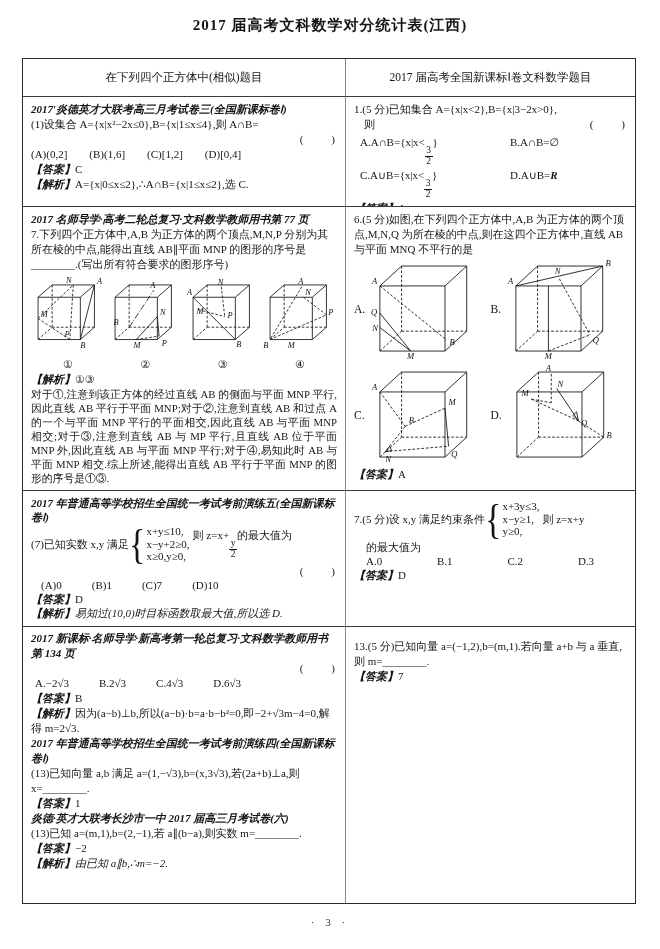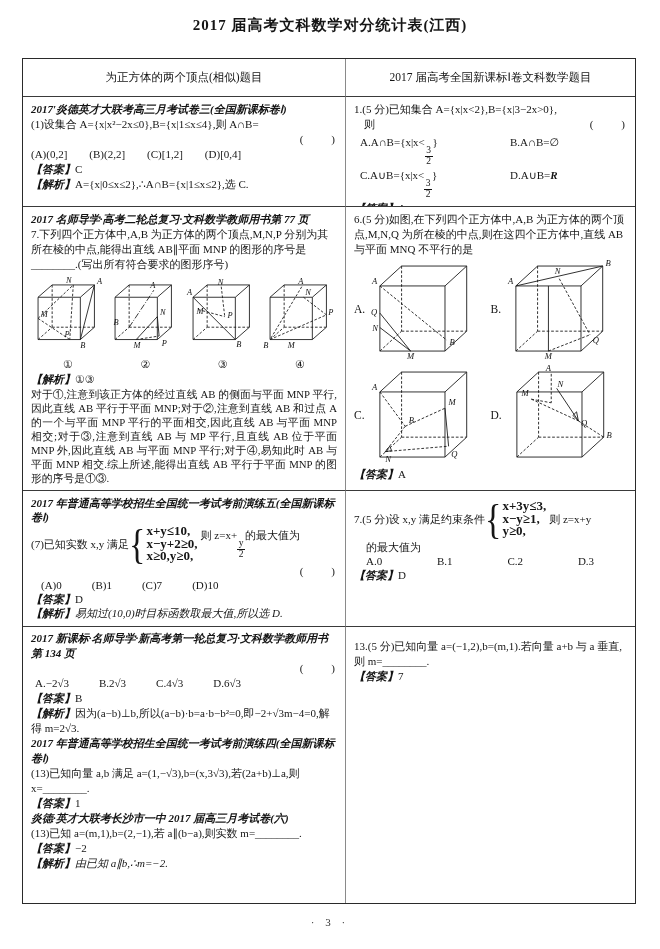--- a/index.html
+++ b/index.html
@@ -29,51 +29,51 @@
   .fig { text-align:center; }
   .fig .cap { font-size:11px; line-height:13px; }
   .cubegrid { display:grid; grid-template-columns:1fr 1fr; row-gap:2px; }
   .cubeitem { display:flex; align-items:center; }
   .cubeitem .letter { font-size:11.5px; margin-right:2px; }
   svg text { font-style:italic; font-size:9.5px; font-family:"Liberation Serif", serif; fill:#111; }
   svg path, svg line { stroke:#1c1c1c; stroke-width:1; fill:none; }
   .sys { display:flex; align-items:center; margin:1px 0; }
   .brace { font-size:34px; font-weight:400; transform:scaleY(1.25); line-height:1;
            margin:0 1px 0 0; }
-  .consl { font-size:13px; line-height:12.5px; white-space:nowrap;font-weight:bold; }
+  .consl { font-size:11px; line-height:12.5px; white-space:nowrap; }
   .sys .tail { margin-left:3px; }
   .frac { display:inline-flex; flex-direction:column; align-items:center;
           vertical-align:-7px; line-height:1; font-size:9.5px; }
   .frac .fn { border-bottom:1px solid #111; padding:0 1.5px; }
   .pageno { position:absolute; top:916px; left:0; right:0; text-align:center;
             font-size:11px; letter-spacing:4px; color:#333; }
 </style>
 </head>
 <body>
 
 <div class="page">
 
   <div class="title">2017 届高考文科数学对分统计表(江西)</div>
 
   <div class="tbl">
 
-    <div class="cell hdr">为正方体的两个顶点(相似)题目</div>
+    <div class="cell hdr">在下列四个正方体中(相似)题目</div>
     <div class="cell hdr rc">2017 届高考全国新课标Ⅰ卷文科数学题目</div>
 
     <div class="cell bt">
       <div class="b">2017′炎德英才大联考高三月考试卷三(全国新课标卷Ⅰ)</div>
       <div class="qline">
         <span>(1)设集合 A={x|x²−2x≤0},B={x|1≤x≤4},则 A∩B=</span>
       </div>
       <div class="qline">
         <span class="paren">(　　)</span>
       </div>
       <div class="opts">
         <span>(A)(0,2]</span>
-        <span>(B)(2,2]</span>
+        <span>(B)(1,6]</span>
         <span>(C)[1,2]</span>
         <span>(D)[0,4]</span>
       </div>
       <div class="ansline">
         <span class="b">【答案】</span><span>C</span>
       </div>
       <div class="ansline">
         <span class="b">【解析】</span><span>A={x|0≤x≤2},∴A∩B={x|1≤x≤2},选 C.</span>
       </div>
     </div>

